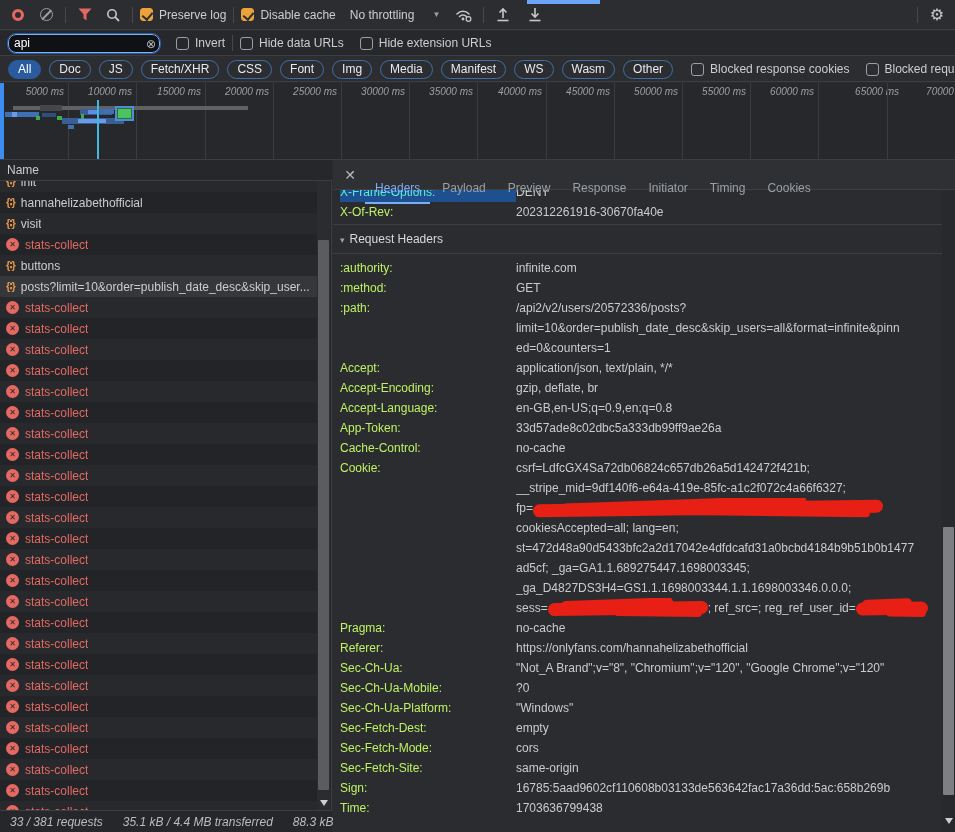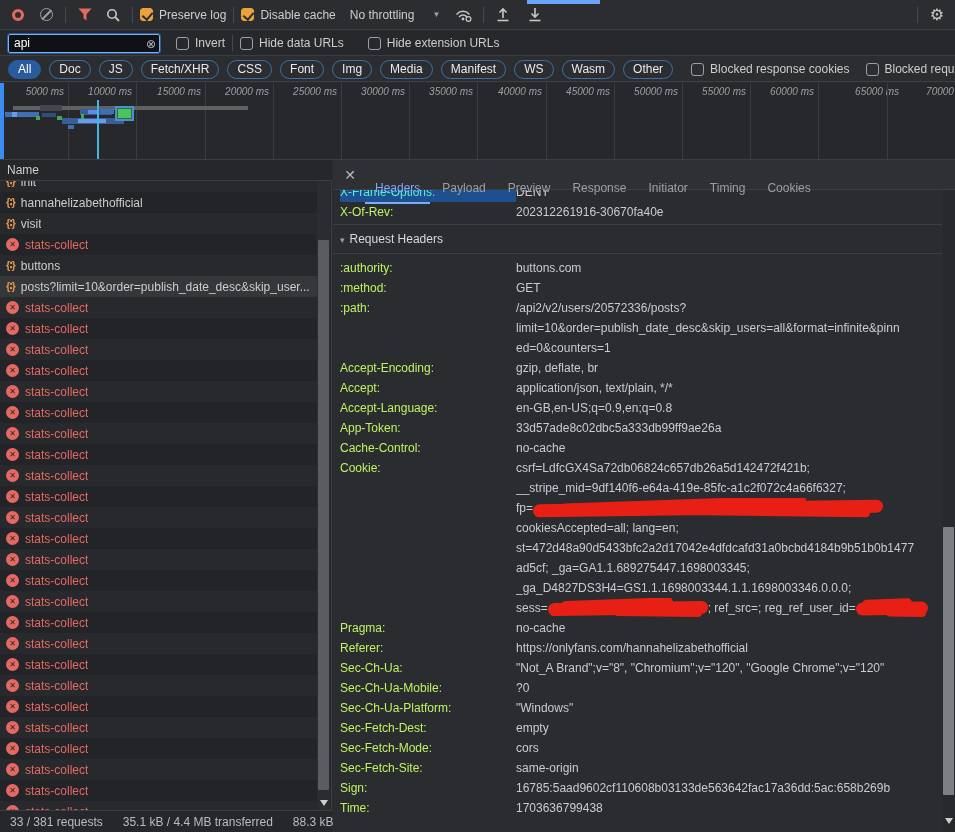--- a/index.html
+++ b/index.html
@@ -30,21 +30,21 @@
   .chk.on::after{content:"";position:absolute;left:3px;top:1px;width:5px;height:8px;border:solid #2b2c2f;border-width:0 2px 2px 0;transform:rotate(40deg);}
   .cklabel{display:flex;align-items:center;color:var(--text);white-space:nowrap;cursor:pointer;}
   .throttle{display:flex;align-items:center;gap:18px;margin-left:14px;cursor:pointer;}
   .caret{font-size:8px;color:var(--text-dim);}
   .top-blue-strip{position:absolute;left:527px;top:0;width:73px;height:4px;background:#6aa5f9;}
   .t1 .push{flex:1;}
   .gearglyph{font-size:16px;color:#c7c7c7;line-height:1;}
 
   
   .t2{position:absolute;left:0;top:31px;width:955px;height:25px;background:var(--bg-toolbar2);border-bottom:1px solid var(--border);display:flex;align-items:center;padding:0 8px;}
-  .filter-input{position:relative;width:152px;height:19px;background:#0f1114;border:1px solid #7ab0f5;outline:1px solid #2b5c9e;border-radius:2px;display:flex;align-items:center;padding:0 18px 0 5px;margin-right:16px;flex:none;}
+  .filter-input{position:relative;width:152px;height:19px;background:#0f1114;border:1px solid #7ab0f5;outline:1px solid #2b5c9e;border-radius:8px;display:flex;align-items:center;padding:0 18px 0 5px;margin-right:16px;flex:none;}
   .filter-input .val{color:#fff;}
   .filter-input .xclear{position:absolute;right:3px;top:2px;color:#b6b9bd;font-size:12px;cursor:pointer;}
 
   
   .t3{position:absolute;left:0;top:57px;width:955px;height:25px;background:var(--bg-toolbar);border-bottom:1px solid var(--border);display:flex;align-items:center;padding:0 8px;gap:8px;}
   .pill{height:19px;line-height:17px;padding:0 9px;border:1px solid var(--pill-border);border-radius:10px;color:var(--white);white-space:nowrap;cursor:pointer;font-size:12px;}
   .pill.active{background:var(--pill-active);border-color:var(--pill-active);color:#fff;}
 
   
   .overview{position:absolute;left:0;top:83px;width:955px;height:77px;background:var(--bg-overview);border-bottom:1px solid var(--border);overflow:hidden;}
@@ -74,21 +74,21 @@
   .arrow.up{border-bottom:6px solid #cfcfcf;}
   .arrow.down{border-top:6px solid #cfcfcf;}
   .thumb{position:absolute;left:1px;width:11px;border-radius:1px;}
   .lscroll{right:1px;top:0;height:650px;}
   .lscroll .thumb{background:var(--scroll-thumb);}
   .rscroll{right:0;top:0;height:672px;background:#28292c;}
   .rscroll .thumb{background:var(--scroll-thumb2);}
 
   
   .statusbar{position:absolute;left:0;top:650px;width:332px;height:22px;background:var(--bg-status);border-top:1px solid var(--border);display:flex;align-items:center;color:#b9bcc0;z-index:4;}
-  .statusbar .seg{padding:0 10px;white-space:nowrap;}
+  .statusbar .seg{padding:0 10px;white-space:nowrap;font-style:italic;}
   .statusbar .sep{width:1px;height:14px;background:var(--divider);}
 
   
   .right{position:absolute;left:333px;top:0;width:622px;height:672px;background:var(--bg-right);overflow:hidden;}
   .tabbar{position:absolute;left:0;top:0;width:622px;height:30px;background:var(--bg-tabbar);border-bottom:1px solid var(--border);display:flex;align-items:center;z-index:5;gap:2px;padding-left:4px;}
   .xclose{width:26px;text-align:center;color:#b6b9bd;font-size:14px;cursor:pointer;flex:none;}
   .dtab{padding:0 10px;height:30px;line-height:29px;color:var(--text-dim);cursor:pointer;white-space:nowrap;}
   .dtab.active{color:var(--accent);box-shadow:inset 0 -2px 0 var(--accent);}
   .hwrap{position:absolute;left:0;top:22px;width:610px;}
   .hrow{display:flex;padding-left:7px;}
@@ -178,21 +178,21 @@
     </div>
     <div class="cklabel">
       <span class="chk"></span>
       <span>Invert</span>
     </div>
     <div class="sep"></div>
     <div class="cklabel">
       <span class="chk"></span>
       <span>Hide data URLs</span>
     </div>
-    <div class="cklabel" style="margin-left:24px">
+    <div class="cklabel" style="margin-left:16px">
       <span class="chk"></span>
       <span>Hide extension URLs</span>
     </div>
   </div>
 
   <div class="t3">
     <div id="pills" style="display:flex;gap:8px;align-items:center;">
         <div class="pill active">All</div>
         <div class="pill">Doc</div>
         <div class="pill">JS</div>
@@ -426,47 +426,47 @@
           <div class="hrow">
             <span class="hname">X-Of-Rev:</span>
             <div class="hval">
               <div class="hline"><span>202312261916-30670fa40e</span></div>
             </div>
           </div>
           <div class="hsection"><span class="tri">▾</span><span>Request Headers</span></div>
           <div class="hrow">
             <span class="hname">:authority:</span>
             <div class="hval">
-              <div class="hline"><span>buttons.com</span></div>
+              <div class="hline"><span>infinite.com</span></div>
             </div>
           </div>
           <div class="hrow">
             <span class="hname">:method:</span>
             <div class="hval">
               <div class="hline"><span>GET</span></div>
             </div>
           </div>
           <div class="hrow">
             <span class="hname">:path:</span>
             <div class="hval">
               <div class="hline"><span>/api2/v2/users/20572336/posts?</span></div>
               <div class="hline"><span>limit=10&amp;order=publish_date_desc&amp;skip_users=all&amp;format=infinite&amp;pinn</span></div>
               <div class="hline"><span>ed=0&amp;counters=1</span></div>
             </div>
           </div>
           <div class="hrow">
+            <span class="hname">Accept:</span>
+            <div class="hval">
+              <div class="hline"><span>application/json, text/plain, */*</span></div>
+            </div>
+          </div>
+          <div class="hrow">
             <span class="hname">Accept-Encoding:</span>
             <div class="hval">
               <div class="hline"><span>gzip, deflate, br</span></div>
-            </div>
-          </div>
-          <div class="hrow">
-            <span class="hname">Accept:</span>
-            <div class="hval">
-              <div class="hline"><span>application/json, text/plain, */*</span></div>
             </div>
           </div>
           <div class="hrow">
             <span class="hname">Accept-Language:</span>
             <div class="hval">
               <div class="hline"><span>en-GB,en-US;q=0.9,en;q=0.8</span></div>
             </div>
           </div>
           <div class="hrow">
             <span class="hname">App-Token:</span>

